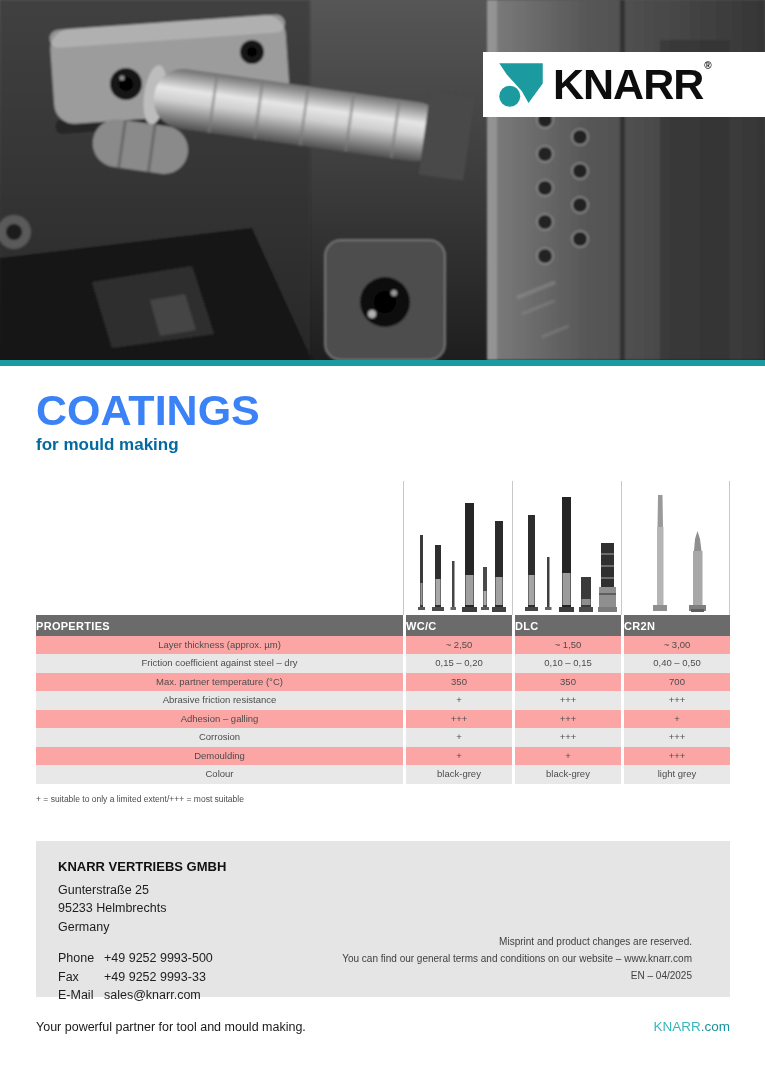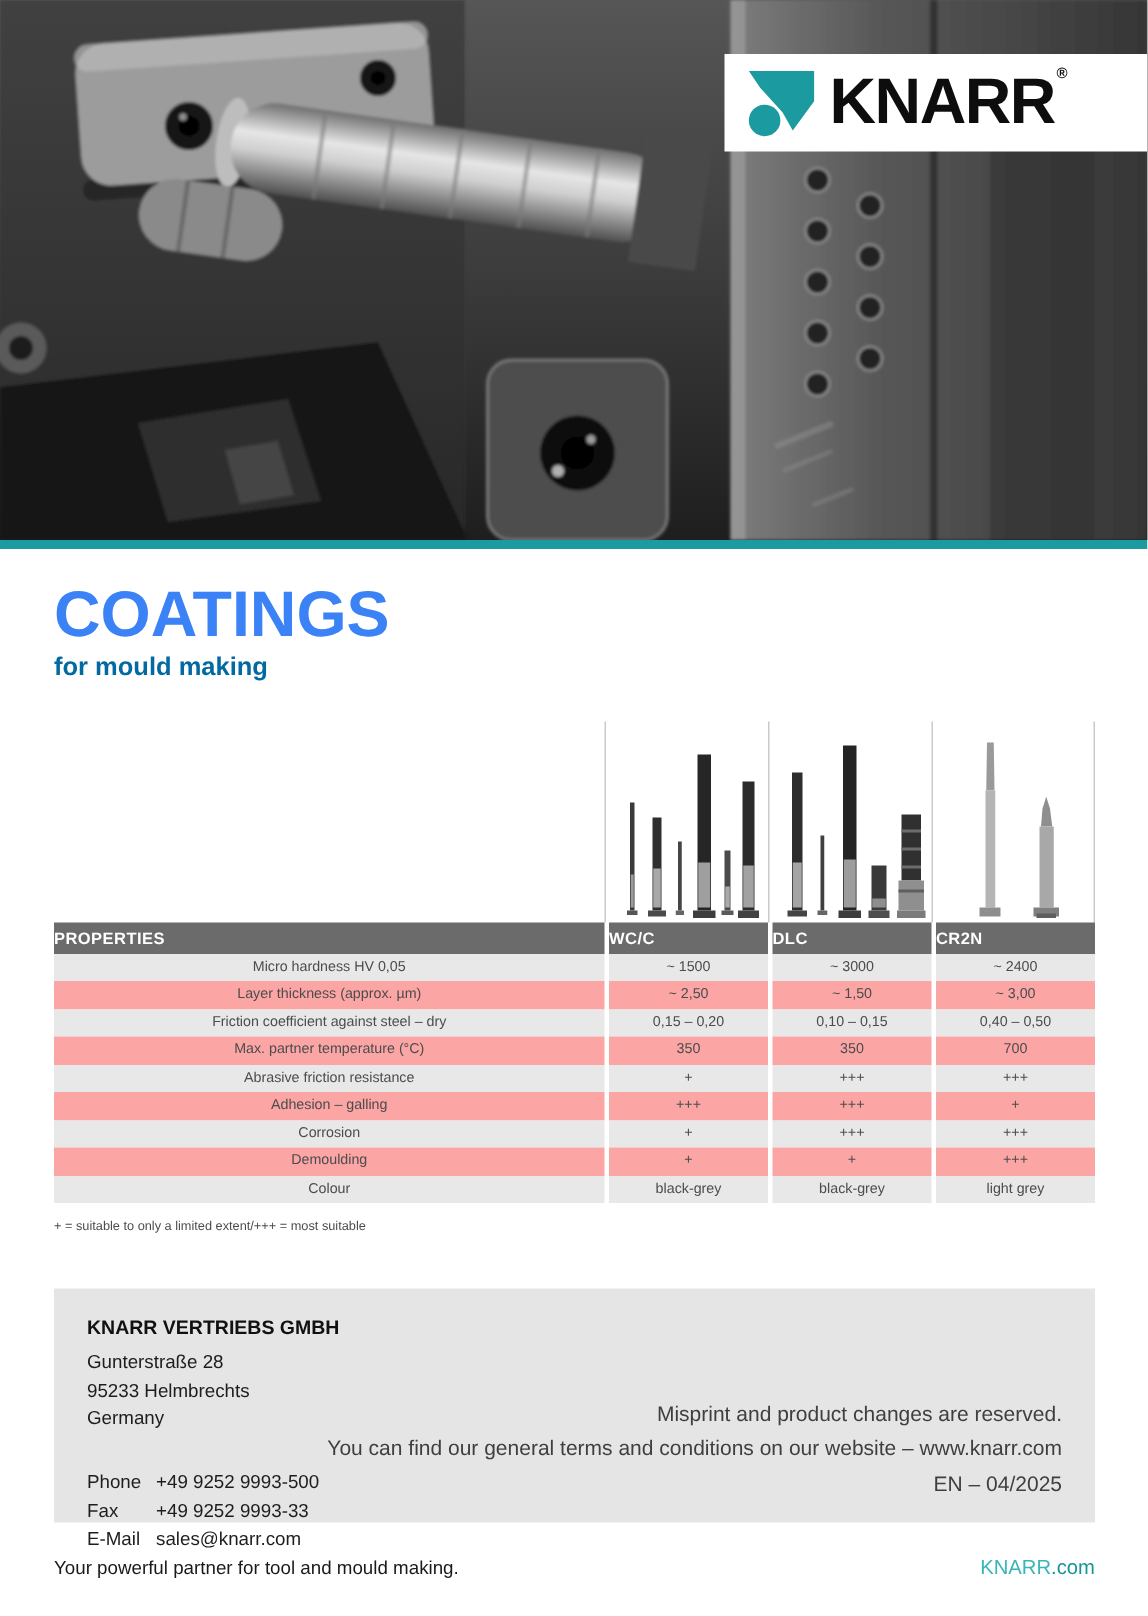--- a/index.html
+++ b/index.html
@@ -2,21 +2,21 @@
 <html><head>
 <meta charset="utf-8">
 <style>
   html,body{margin:0;padding:0;background:#ffffff;}
   body{width:765px;height:1077px;position:relative;overflow:hidden;
        font-family:"Liberation Sans","DejaVu Sans",sans-serif;color:#222;}
 
   
   .hero{position:relative;width:765px;height:360px;background:#333;overflow:hidden;}
   .hero svg{display:block;}
-  .logo-box{position:absolute;top:36px;left:483px;width:282px;height:65px;background:#fff;
+  .logo-box{position:absolute;top:52px;left:483px;width:282px;height:65px;background:#fff;
             display:flex;align-items:center;padding-left:14px;box-sizing:border-box;}
   .logo-word{font-size:43px;font-weight:900;letter-spacing:-1px;color:#0d0d0d;line-height:1;
              margin-left:8px;}
   .logo-reg{font-size:10px;font-weight:700;vertical-align:top;position:relative;top:-2px;left:1px;}
   .teal-stripe{width:765px;height:6px;background:#1b9aa0;}
 
   
   .content{padding:0 35px 0 36px;}
   .page-title{font-size:43px;font-weight:900;letter-spacing:0;color:#3b82f6;margin:23px 0 0 0;line-height:1.0;}
   .page-subtitle{font-size:17px;font-weight:700;color:#0369a1;margin-top:3px;}
@@ -33,23 +33,23 @@
   .t-row{display:grid;grid-template-columns:367px 106px 106px 106px;column-gap:3px;}
   .cell{font-size:9.5px;color:#4c4c4c;text-align:center;padding:4px 2px;line-height:1.1;background:#fca5a5;}
   .t-row.shade .cell{background:#e8e8e8;}
   .footnote{font-size:8.5px;color:#4c4c4c;margin-top:10px;}
 
   
   .footer-box{position:relative;width:694px;height:156px;background:#e5e5e5;margin-top:37px;
               box-sizing:border-box;padding:18px 22px;}
   .company{font-size:13px;font-weight:700;color:#111;margin-bottom:7px;}
   .addr-line{font-size:12.5px;color:#1d1d1d;line-height:1.5;}
-  .contacts{margin-top:24px;}
+  .contacts{margin-top:12px;}
   .contact-row{display:grid;grid-template-columns:46px auto;font-size:12.5px;color:#1d1d1d;line-height:1.5;}
-  .legal{position:absolute;right:22px;bottom:13px;text-align:right;font-size:14px;color:#3f3f3f;line-height:1.7;}
+  .legal{position:absolute;right:38px;bottom:13px;text-align:right;font-size:10px;color:#3f3f3f;line-height:1.7;}
 
   
   .bottom-bar{display:flex;justify-content:space-between;align-items:baseline;margin-top:22px;gap:20px;}
   .tagline{font-size:12.5px;color:#1a1a1a;}
   .site{font-size:13.5px;}
   .site .brand{color:#3ab6ba;}
   .site .tld{color:#17949a;}
 </style>
 </head>
 <body>
@@ -222,26 +222,20 @@
   </div>
 
   <div>
     <div class="t-head">
       <div class="hcell">PROPERTIES</div>
       <div class="hcell">WC/C</div>
       <div class="hcell">DLC</div>
       <div class="hcell">CR2N</div>
     </div>
     <div>
-        <div class="t-row shade">
-          <div class="cell prop">Micro hardness HV 0,05</div>
-          <div class="cell val">~ 1500</div>
-          <div class="cell val">~ 3000</div>
-          <div class="cell val">~ 2400</div>
-        </div>
         <div class="t-row">
           <div class="cell prop">Layer thickness (approx. µm)</div>
           <div class="cell val">~ 2,50</div>
           <div class="cell val">~ 1,50</div>
           <div class="cell val">~ 3,00</div>
         </div>
         <div class="t-row shade">
           <div class="cell prop">Friction coefficient against steel – dry</div>
           <div class="cell val">0,15 – 0,20</div>
           <div class="cell val">0,10 – 0,15</div>
@@ -283,21 +277,21 @@
           <div class="cell val">black-grey</div>
           <div class="cell val">light grey</div>
         </div>
       </div>
   </div>
 
   <div class="footnote">+ = suitable to only a limited extent/+++ = most suitable</div>
 
   <div class="footer-box">
     <div class="company">KNARR VERTRIEBS GMBH</div>
-    <div class="addr-line">Gunterstraße 28</div>
+    <div class="addr-line">Gunterstraße 25</div>
     <div class="addr-line">95233 Helmbrechts</div>
     <div class="addr-line">Germany</div>
     <div class="contacts">
       <div class="contact-row">
         <span>Phone</span>
         <span>+49 9252 9993-500</span>
       </div>
       <div class="contact-row">
         <span>Fax</span>
         <span>+49 9252 9993-33</span>

